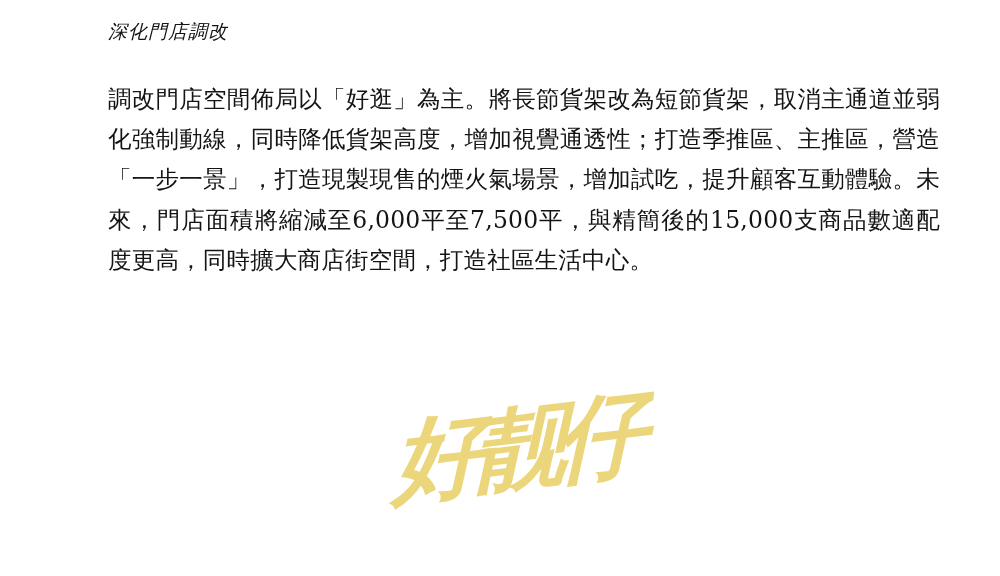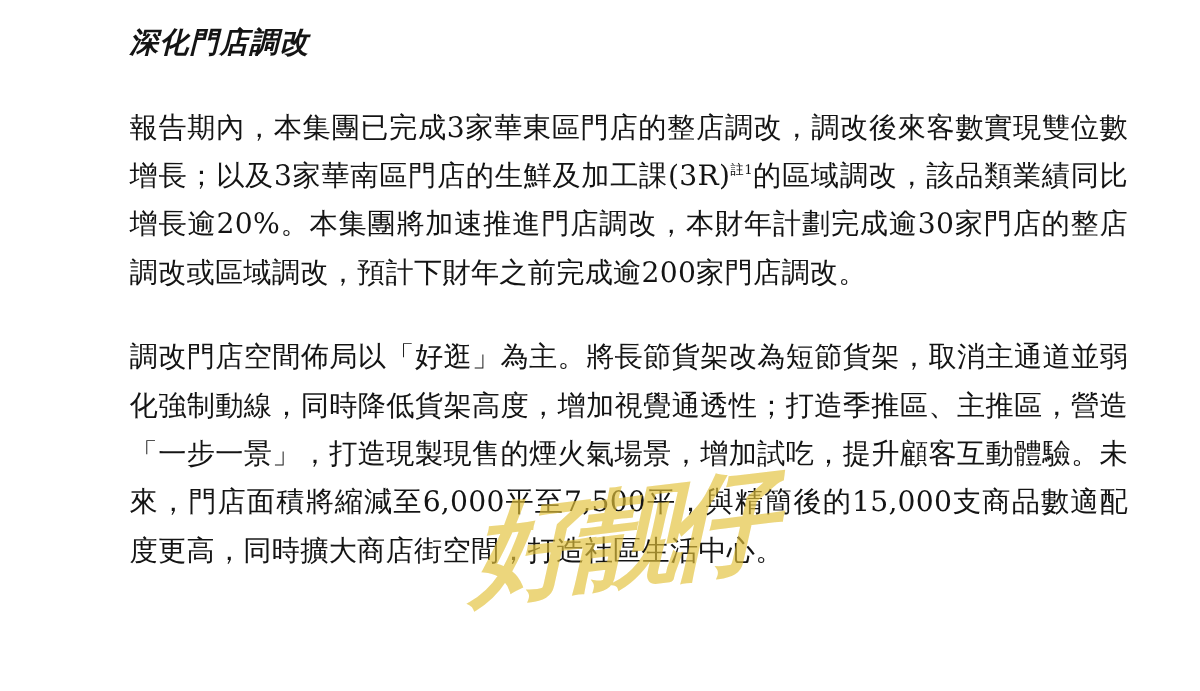--- a/index.html
+++ b/index.html
@@ -15,23 +15,23 @@
     color: #1a1a1a;
   }
   .page {
     position: relative;
     width: 1000px;
     height: 576px;
     box-sizing: border-box;
     padding: 18px 60px 0 108px;
   }
   .doc-heading {
-    font-size: 24px;
+    font-size: 19px;
     font-style: italic;
-    font-weight: 700;
+    font-weight: 400;
     letter-spacing: 1px;
     margin: 0 0 34px 0;
     line-height: 1.4;
     color: #141414;
   }
   .para {
     font-size: 23.5px;
     line-height: 1.72;
     margin: 0 0 30px 0;
     text-align: justify;
@@ -70,23 +70,20 @@
     white-space: nowrap;
   }
 </style>
 </head>
 <body>
 
 <div class="page">
 
   <h2 class="doc-heading">深化門店調改</h2>
 
-  <p class="para">
-    <span>報告期內，本集團已完成3家華東區門店的整店調改，調改後來客數實現雙位數增長；以及3家華南區門店的生鮮及加工課(3R)</span><sup class="footnote-mark">註1</sup><span>的區域調改，該品類業績同比增長逾20%。本集團將加速推進門店調改，本財年計劃完成逾30家門店的整店調改或區域調改，預計下財年之前完成逾200家門店調改。</span>
-  </p>
 
 
   <p class="para">調改門店空間佈局以「好逛」為主。將長節貨架改為短節貨架，取消主通道並弱化強制動線，同時降低貨架高度，增加視覺通透性；打造季推區、主推區，營造「一步一景」，打造現製現售的煙火氣場景，增加試吃，提升顧客互動體驗。未來，門店面積將縮減至6,000平至7,500平，與精簡後的15,000支商品數適配度更高，同時擴大商店街空間，打造社區生活中心。</p>
 
   <div class="watermark">
     <div class="watermark-text">好靓仔</div>
   </div>
 
 </div>
 

